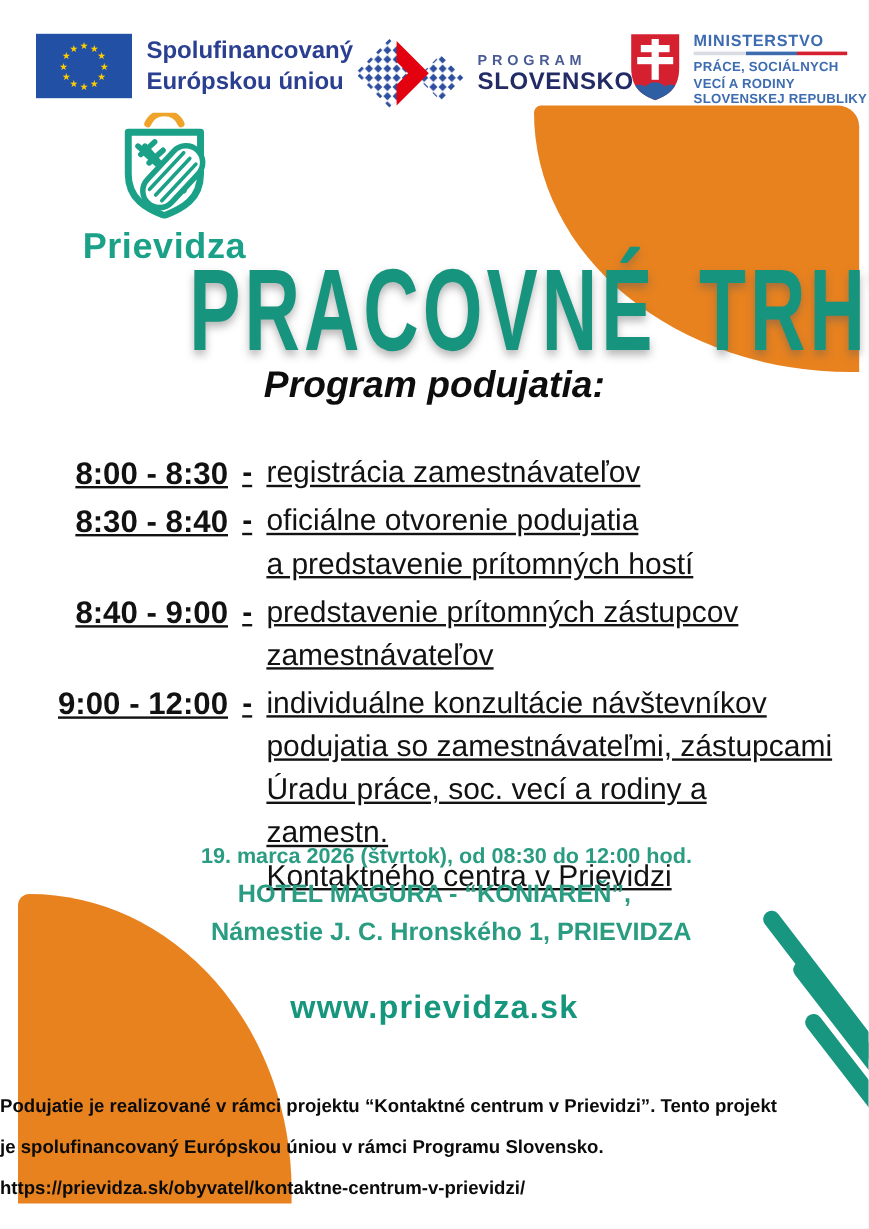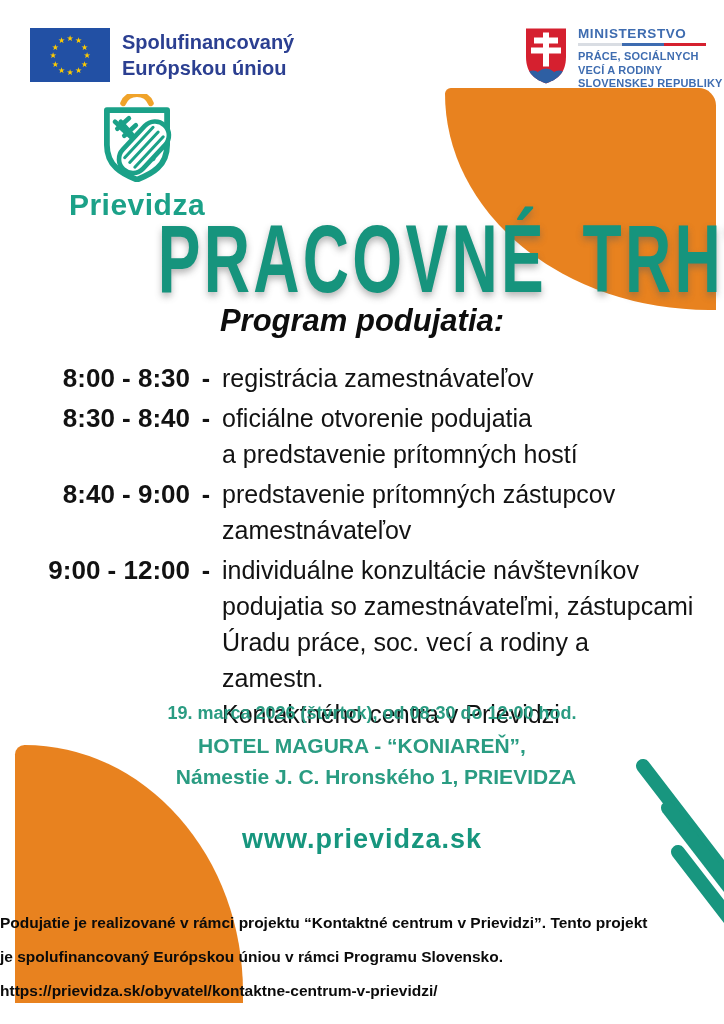--- a/index.html
+++ b/index.html
@@ -33,21 +33,21 @@
   
   .title{position:absolute;left:0;top:203px;width:724px;margin:0;text-align:center;z-index:3;}
   .title span{display:inline-block;white-space:nowrap;
     font-size:97px;font-weight:700;color:#16947D;letter-spacing:5px;word-spacing:22px;
     transform:scaleX(.66);transform-origin:center;
     text-shadow:0 4px 9px rgba(90,90,90,.45);}
   
   .program-heading{position:absolute;left:0;top:303px;width:724px;margin:0;text-align:center;
     font-style:italic;font-weight:bold;font-size:31px;color:#0d0d0d;z-index:3;}
   
-  .schedule{position:absolute;left:40px;top:360px;width:655px;z-index:3;font-size:25px;line-height:36px;}
+  .schedule{position:absolute;left:40px;top:376px;width:655px;z-index:3;font-size:25px;line-height:36px;text-decoration:underline;}
   .sch-row{display:flex;margin-bottom:4px;}
   .sch-time{width:150px;text-align:right;font-weight:bold;font-size:26px;flex:none;}
   .sch-dash{width:32px;text-align:center;font-weight:bold;flex:none;}
   .sch-text{flex:1;}
   
   .event{position:absolute;left:0;top:696px;width:724px;text-align:center;z-index:3;
     color:#2A9C82;font-weight:bold;}
   .event-datetime{font-size:18px;line-height:34px;padding-left:20px;}
   .event-venue{font-size:21px;line-height:31px;}
   .event-address{font-size:21px;line-height:31px;margin-left:28px;}
@@ -92,20 +92,36 @@
           <text x="25.3" y="21.5">★</text>
             <text x="31.5" y="15.3">★</text>
         </g>
       </svg>
       <div class="eu-text">
         <div>Spolufinancovaný</div>
         <div>Európskou úniou</div>
       </div>
     </div>
 
+    <div class="ps-logo">
+      <svg width="92" height="62" viewBox="0 0 96 64">
+        <defs>
+          <pattern id="dots" width="8" height="8" patternUnits="userSpaceOnUse">
+            <rect x="1.5" y="1.5" width="5" height="5" fill="#2D4E9E" transform="rotate(45 4 4)"></rect>
+          </pattern>
+        </defs>
+        <polygon points="30,2 60,32 30,62 0,32" fill="url(#dots)"></polygon>
+        <polygon points="74,16 94,36 74,56 54,36" fill="url(#dots)"></polygon>
+        <polygon points="36,4 64,32 36,60 36,42 46,32 36,22" fill="#E3000F"></polygon>
+      </svg>
+      <div class="ps-text">
+        <div class="ps-line1">PROGRAM</div>
+        <div class="ps-line2">SLOVENSKO</div>
+      </div>
+    </div>
 
     <div class="min-logo">
       <svg width="44" height="60" viewBox="0 0 44 59">
         <defs>
             <clipPath id="shieldClip">
               <path d="M2,2 H42 V30 C42,48 32,53 22,57 C12,53 2,48 2,30 Z"></path>
             </clipPath>
           </defs>
         <path d="M2,2 H42 V30 C42,48 32,53 22,57 C12,53 2,48 2,30 Z" fill="#D5202F"></path>
         <g clip-path="url(#shieldClip)">

